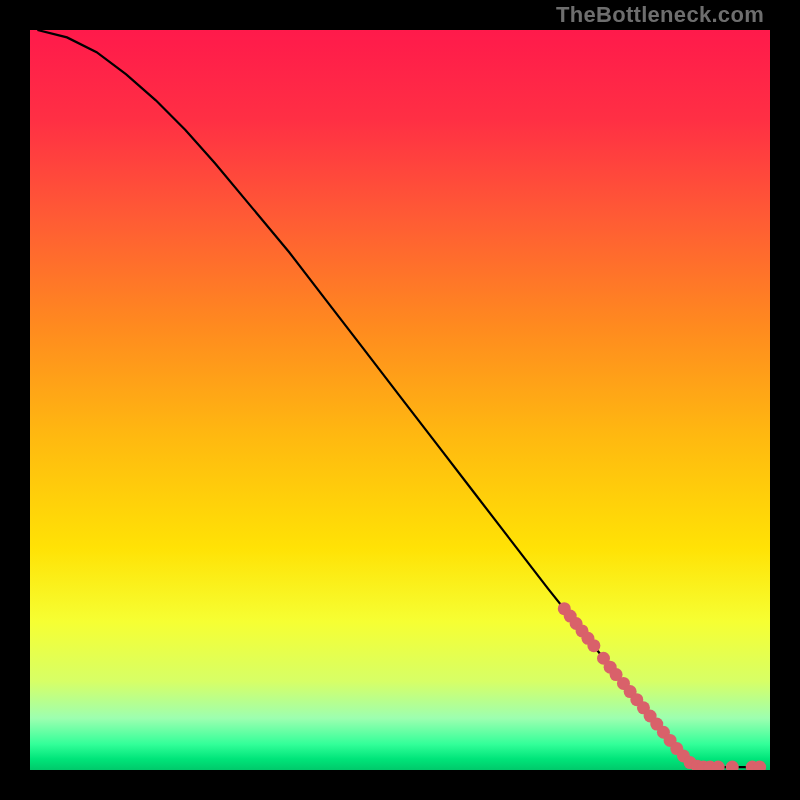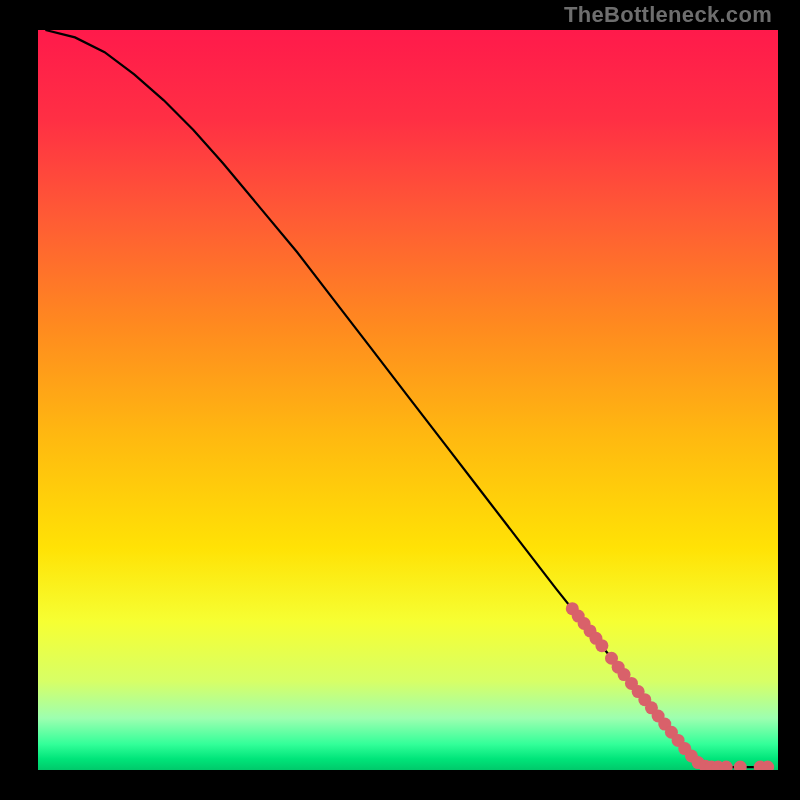--- a/index.html
+++ b/index.html
@@ -11,21 +11,20 @@
     overflow: hidden;
     font-family: Arial, Helvetica, sans-serif;
   }
   .frame {
     position: absolute;
     top: 0;
     left: 0;
     width: 788px;
     height: 800px;
     background: #000;
-    margin-left: 8px;
   }
   .watermark {
     position: absolute;
     top: 2px;
     right: 24px;
     color: #6e6e6e;
     font-size: 22px;
     font-weight: 600;
     letter-spacing: 0.3px;
     user-select: none;

